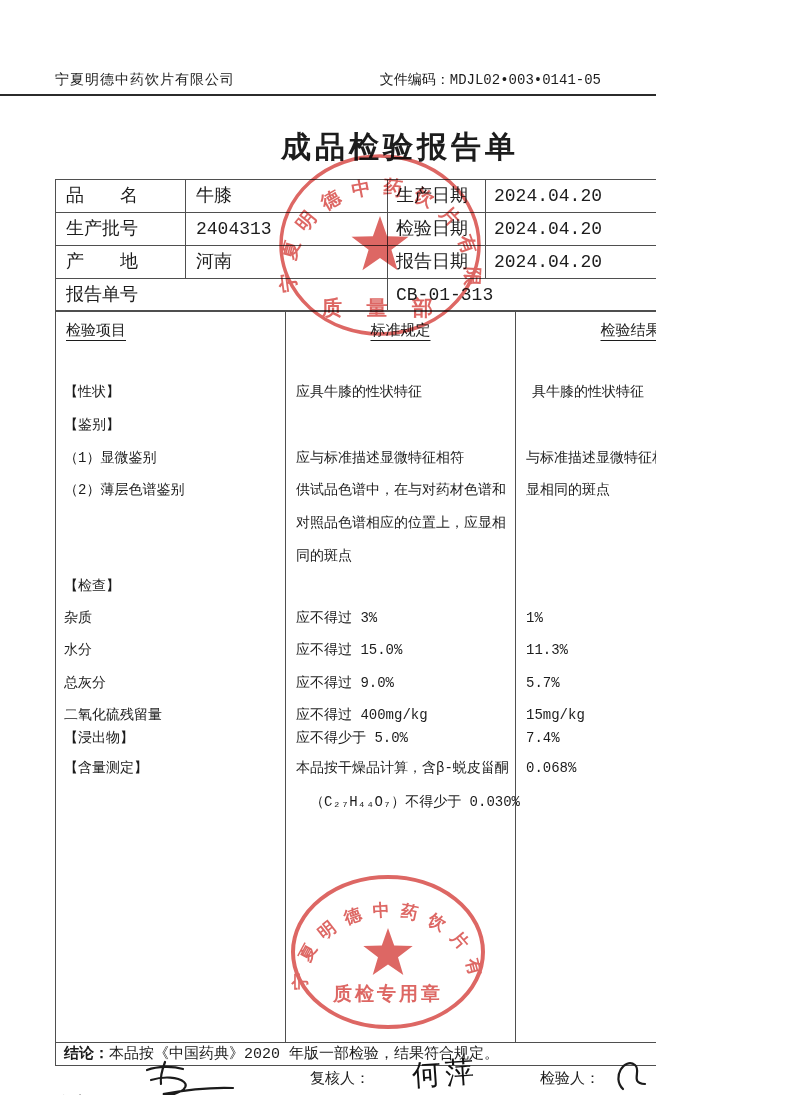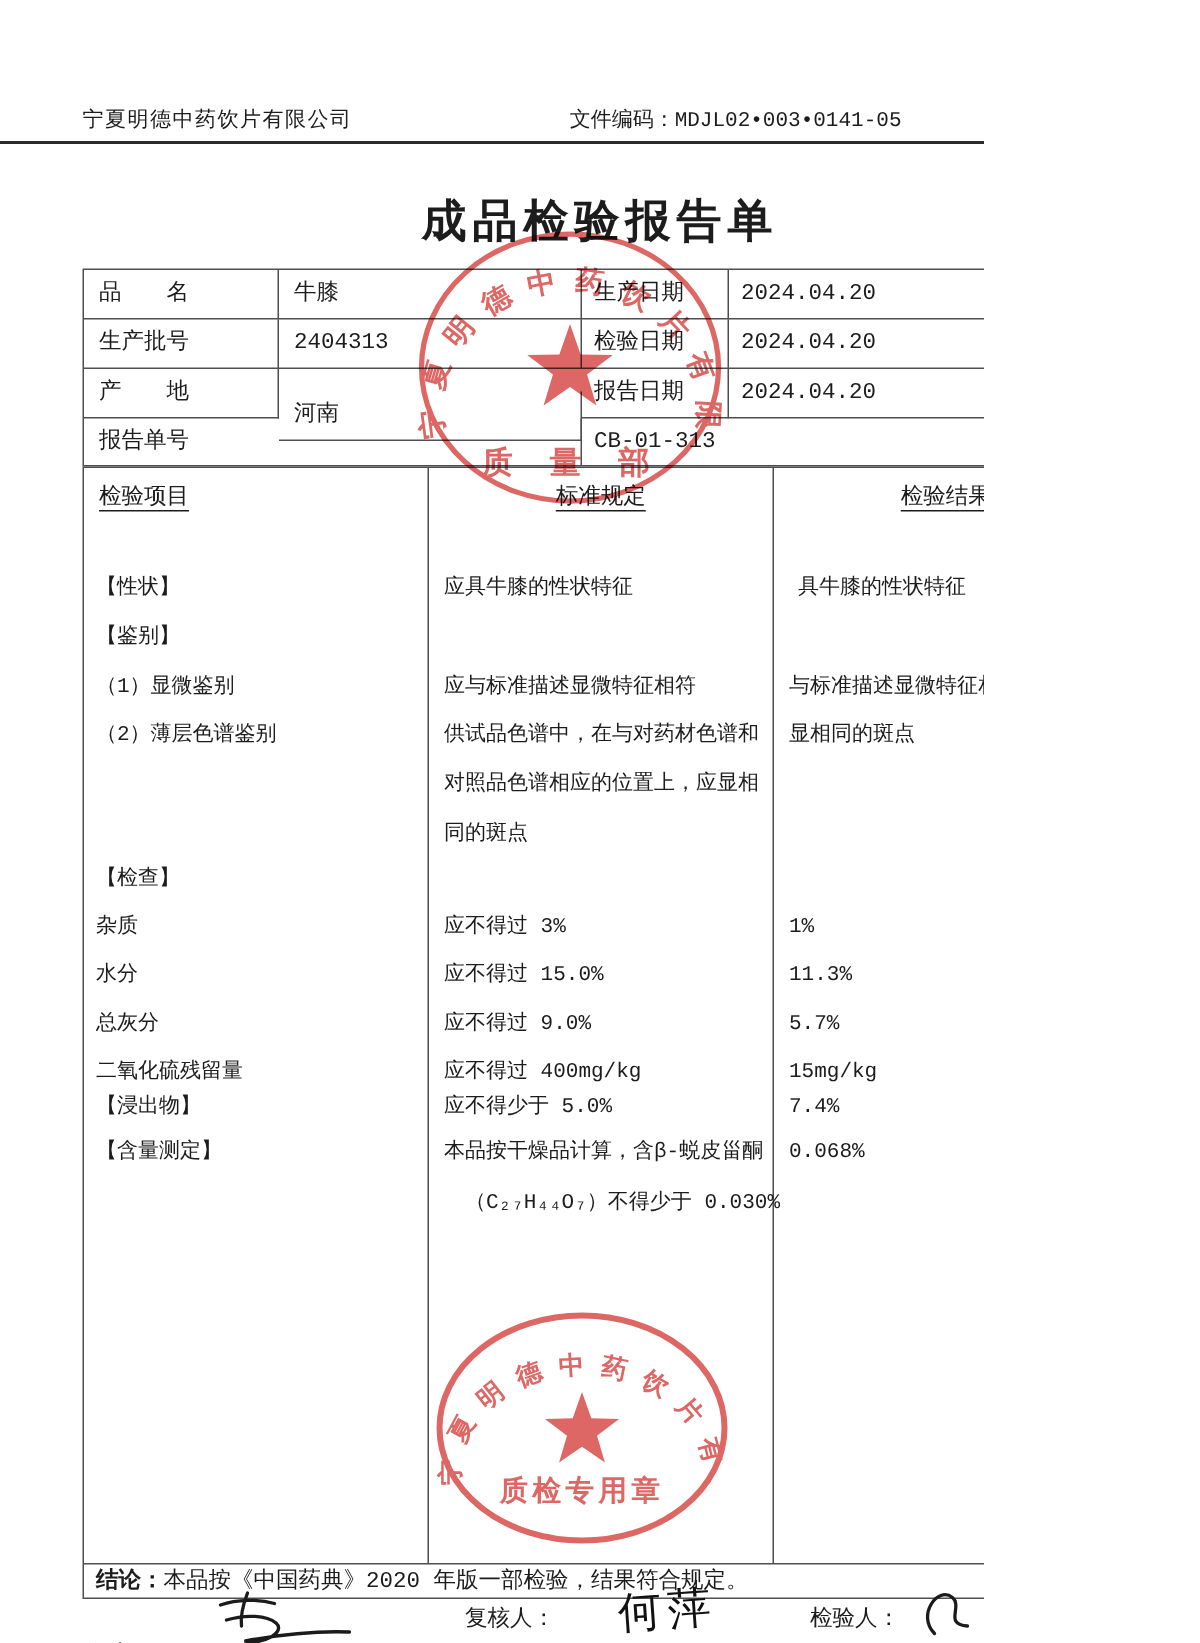--- a/index.html
+++ b/index.html
@@ -9,21 +9,21 @@
   }
   .abs{position:absolute;}
   
   .hdr-company{top:32px;left:55px;font-size:14px;letter-spacing:1px;}
   .hdr-code{top:32px;right:55px;font-size:14px;}
   .hdr-rule{top:55px;left:0;right:0;height:2px;background:#2b2b2b;}
   
   .title{top:88px;left:0;width:800px;text-align:center;font-size:30px;font-weight:bold;letter-spacing:4px;}
   
   .info-table{left:55px;top:140px;width:690px;height:132px;border:1px solid #4f4f4f;box-sizing:border-box;}
-  .cell{position:absolute;box-sizing:border-box;font-size:15px;line-height:32px;white-space:nowrap;overflow:hidden;}
+  .cell{position:absolute;box-sizing:border-box;font-size:18px;line-height:32px;white-space:nowrap;overflow:hidden;}
   .bR{border-right:1px solid #4f4f4f;}
   .bB{border-bottom:1px solid #4f4f4f;}
   .pl10{padding-left:10px;} .pl8{padding-left:8px;}
   
   .main-table{left:55px;top:272px;width:690px;height:755px;border:1px solid #4f4f4f;box-sizing:border-box;}
   .col{position:absolute;top:0;height:730px;box-sizing:border-box;}
   .col-head{position:absolute;top:9px;width:100%;text-align:center;font-size:15px;
     text-decoration:underline;text-underline-offset:5px;}
   .col-head.left{text-align:left;padding-left:10px;box-sizing:border-box;}
   .tline{position:absolute;font-size:14px;line-height:20px;white-space:nowrap;}
@@ -54,21 +54,21 @@
     <div class="cell bR bB pl10" style="left:130px;top:0;width:202px;height:33px;">牛膝</div>
     <div class="cell bR bB pl8" style="left:332px;top:0;width:98px;height:33px;">生产日期</div>
     <div class="cell bB pl8" style="left:430px;top:0;width:259px;height:33px;">2024.04.20</div>
 
     <div class="cell bR bB pl10" style="left:0;top:33px;width:130px;height:33px;">生产批号</div>
     <div class="cell bR bB pl10" style="left:130px;top:33px;width:202px;height:33px;">2404313</div>
     <div class="cell bR bB pl8" style="left:332px;top:33px;width:98px;height:33px;">检验日期</div>
     <div class="cell bB pl8" style="left:430px;top:33px;width:259px;height:33px;">2024.04.20</div>
 
     <div class="cell bR bB pl10" style="left:0;top:66px;width:130px;height:33px;">产　　地</div>
-    <div class="cell bR bB pl10" style="left:130px;top:81px;width:202px;height:33px;">河南</div>
+    <div class="cell bR bB pl10" style="left:130px;top:66px;width:202px;height:33px;">河南</div>
     <div class="cell bR bB pl8" style="left:332px;top:66px;width:98px;height:33px;">报告日期</div>
     <div class="cell bB pl8" style="left:430px;top:66px;width:259px;height:33px;">2024.04.20</div>
 
     <div class="cell bR pl10" style="left:0;top:99px;width:332px;height:31px;">报告单号</div>
     <div class="cell pl8" style="left:332px;top:99px;width:357px;height:31px;">CB-01-313</div>
   </div>
 
   <div class="abs main-table">
 
     <div class="col" style="left:0;width:230px;border-right:1px solid #4f4f4f;">

